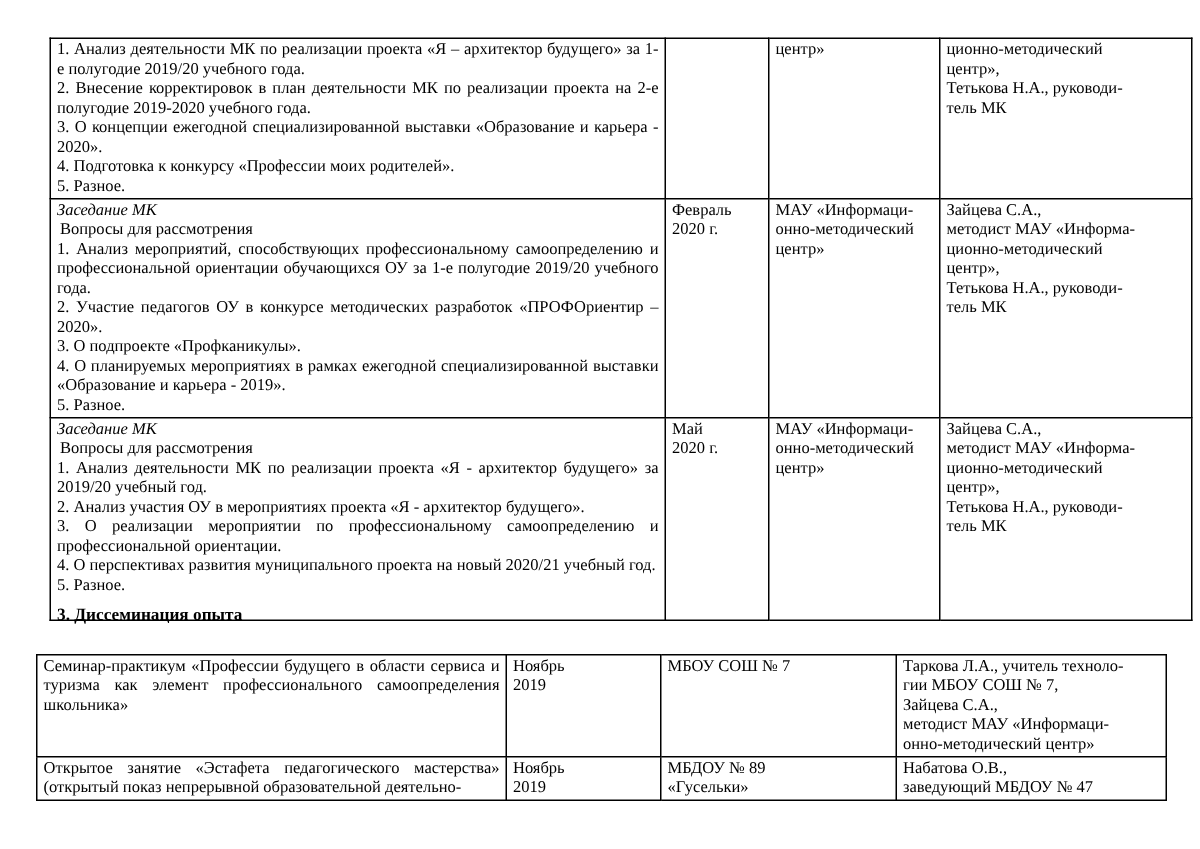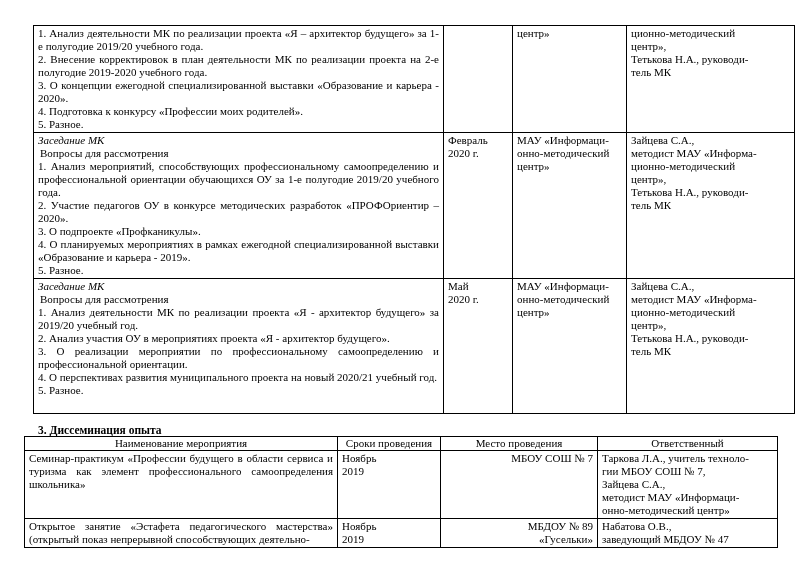--- a/index.html
+++ b/index.html
@@ -26,30 +26,30 @@
   #plan-table .r3 td{height:135px;}
   .c-agenda{text-align:justify;}
   .c-agenda .item{text-align:justify;}
   .meeting-title{font-style:italic;}
   .agenda-intro{padding-left:2px;}
   .c-date{text-align:left;white-space:pre-line;}
   .c-place{white-space:pre-line;}
   .c-resp{white-space:pre-line;}
   
   .section-heading{
-    position:absolute;left:38px;top:424px;
+    position:absolute;left:38px;top:404px;
     font-weight:bold;font-size:11.5px;line-height:13px;
   }
   
   #diss-table{left:24px;top:436px;width:753px;}
   #diss-table .hrow td{height:14px;text-align:center;padding:0 2px;line-height:13px;}
   #diss-table .t2r1 td{height:67px;}
   #diss-table .t2r2 td{height:25px;}
   .c-name{text-align:justify;font-family:Liberation Serif, serif;}
-  .c-place-center{text-align:right;white-space:pre-line;}
+  .c-place-center{text-align:left;white-space:pre-line;}
 </style>
 </head>
 <body>
 
 <div class="page">
 
   <table id="plan-table">
     <colgroup>
       <col style="width:410px">
         <col style="width:69px">
@@ -122,39 +122,33 @@
   <div class="section-heading">3. Диссеминация опыта</div>
 
   <table id="diss-table">
     <colgroup>
       <col style="width:313px">
         <col style="width:103px">
         <col style="width:157px">
         <col style="width:180px">
     </colgroup>
     <tbody>
-        <tr class="hrow">
-      <td>Наименование мероприятия</td>
-      <td>Сроки проведения</td>
-      <td>Место проведения</td>
-      <td>Ответственный</td>
-    </tr>
     <tr class="t2r1">
       <td class="c-name">Семинар-практикум «Профессии будущего в области сервиса и туризма как элемент профессионального самоопределения школьника»</td>
       <td class="c-date">Ноябрь
 2019</td>
       <td class="c-place-center">МБОУ СОШ № 7</td>
       <td class="c-resp">Таркова Л.А., учитель техноло-
 гии МБОУ СОШ № 7,
 Зайцева С.А.,
 методист МАУ «Информаци-
 онно-методический центр»</td>
     </tr>
     <tr class="t2r2">
-      <td class="c-name">Открытое занятие «Эстафета педагогического мастерства» (открытый показ непрерывной способствующих деятельно-</td>
+      <td class="c-name">Открытое занятие «Эстафета педагогического мастерства» (открытый показ непрерывной образовательной деятельно-</td>
       <td class="c-date">Ноябрь
 2019</td>
       <td class="c-place-center">МБДОУ № 89
 «Гусельки»</td>
       <td class="c-resp">Набатова О.В.,
 заведующий МБДОУ № 47</td>
     </tr>
   </tbody>
     </table>
 

